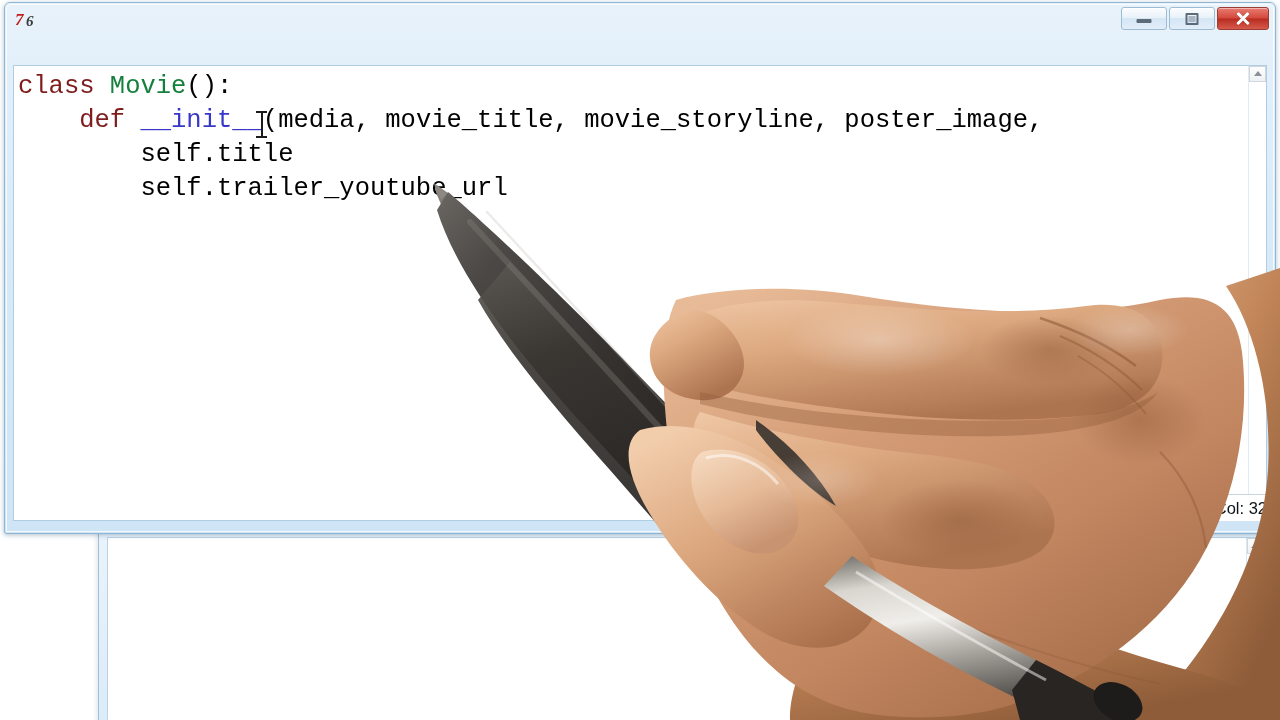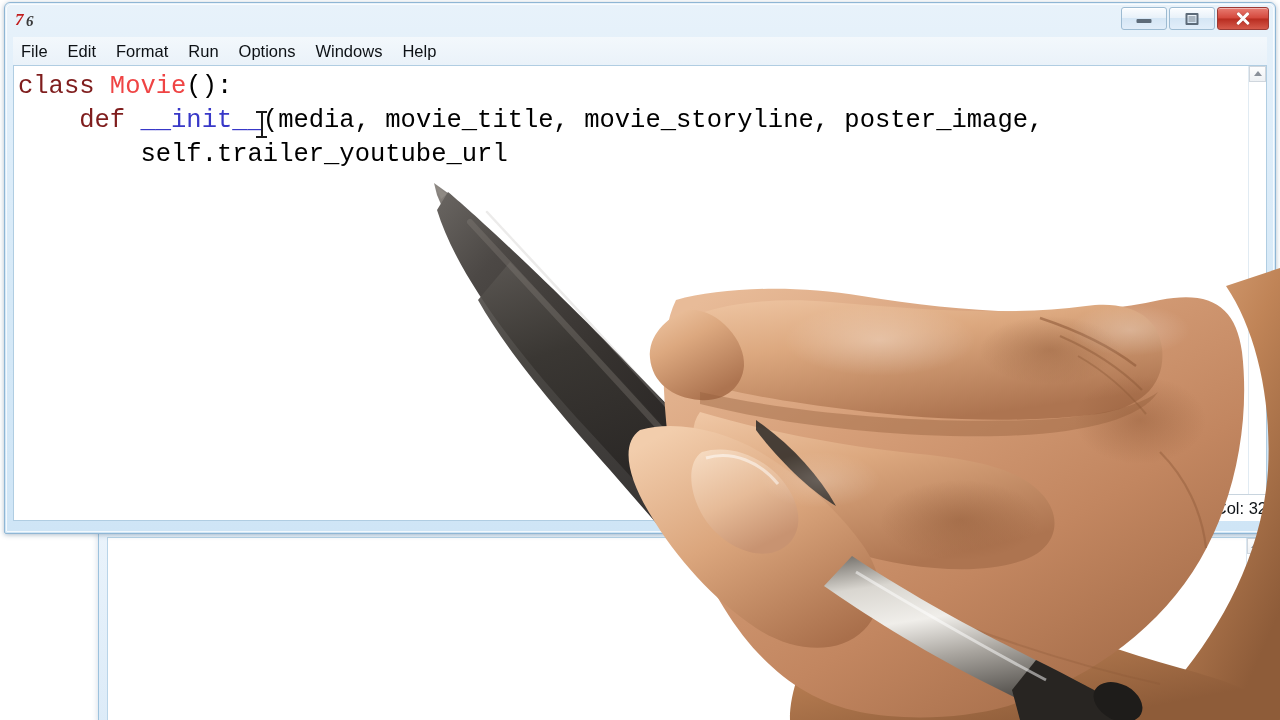--- a/index.html
+++ b/index.html
@@ -288,21 +288,21 @@
   .code-line {
     font-family: "Liberation Mono", "DejaVu Sans Mono", monospace;
     font-size: 25.5px;
     line-height: 34px;
     color: #000000;
     white-space: pre;
     letter-spacing: 0px;
   }
   .tok-kw   { color: #7f1d1d; }
   .tok-def  { color: #3838c8; }
-  .tok-cls  { color: #ef4444; }
+  .tok-cls  { color: #15803d; }
 
   .caret {
     display: inline-block;
     width: 0;
     border-left: 2px solid #111;
     height: 26px;
     vertical-align: -5px;
     margin: 0 -1px;
   }
 
@@ -409,34 +409,26 @@
         <span class="glyph-min"></span>
       </div>
       <div class="cbtn">
         <span class="glyph-max"></span>
       </div>
       <div class="cbtn close">
         <span class="glyph-close"></span>
       </div>
     </div>
 
-    <div class="menubar">
-      <div class="menu-item">File</div>
-      <div class="menu-item">Edit</div>
-      <div class="menu-item">Format</div>
-      <div class="menu-item">Run</div>
-      <div class="menu-item">Options</div>
-      <div class="menu-item">Windows</div>
-      <div class="menu-item">Help</div>
-    </div>
 
     <div class="editor-frame">
       <div class="code-area" id="code-area">
           <div class="code-line"><span class="tok-kw">class </span><span class="tok-cls">Movie</span><span>():</span></div>
           <div class="code-line"><span>    </span><span class="tok-kw">def </span><span class="tok-def">__init__</span><span>(media, movie_title, movie_storyline, poster_image,</span></div>
+          <div class="code-line"><span>        self.title</span></div>
           <div class="code-line"><span>        self.trailer_youtube_url</span></div>
         </div>
       <div class="main-scroll">
         <div class="sb-arrow up">
             <i></i>
           </div>
         <div class="sb-arrow down">
             <i></i>
           </div>
       </div>

